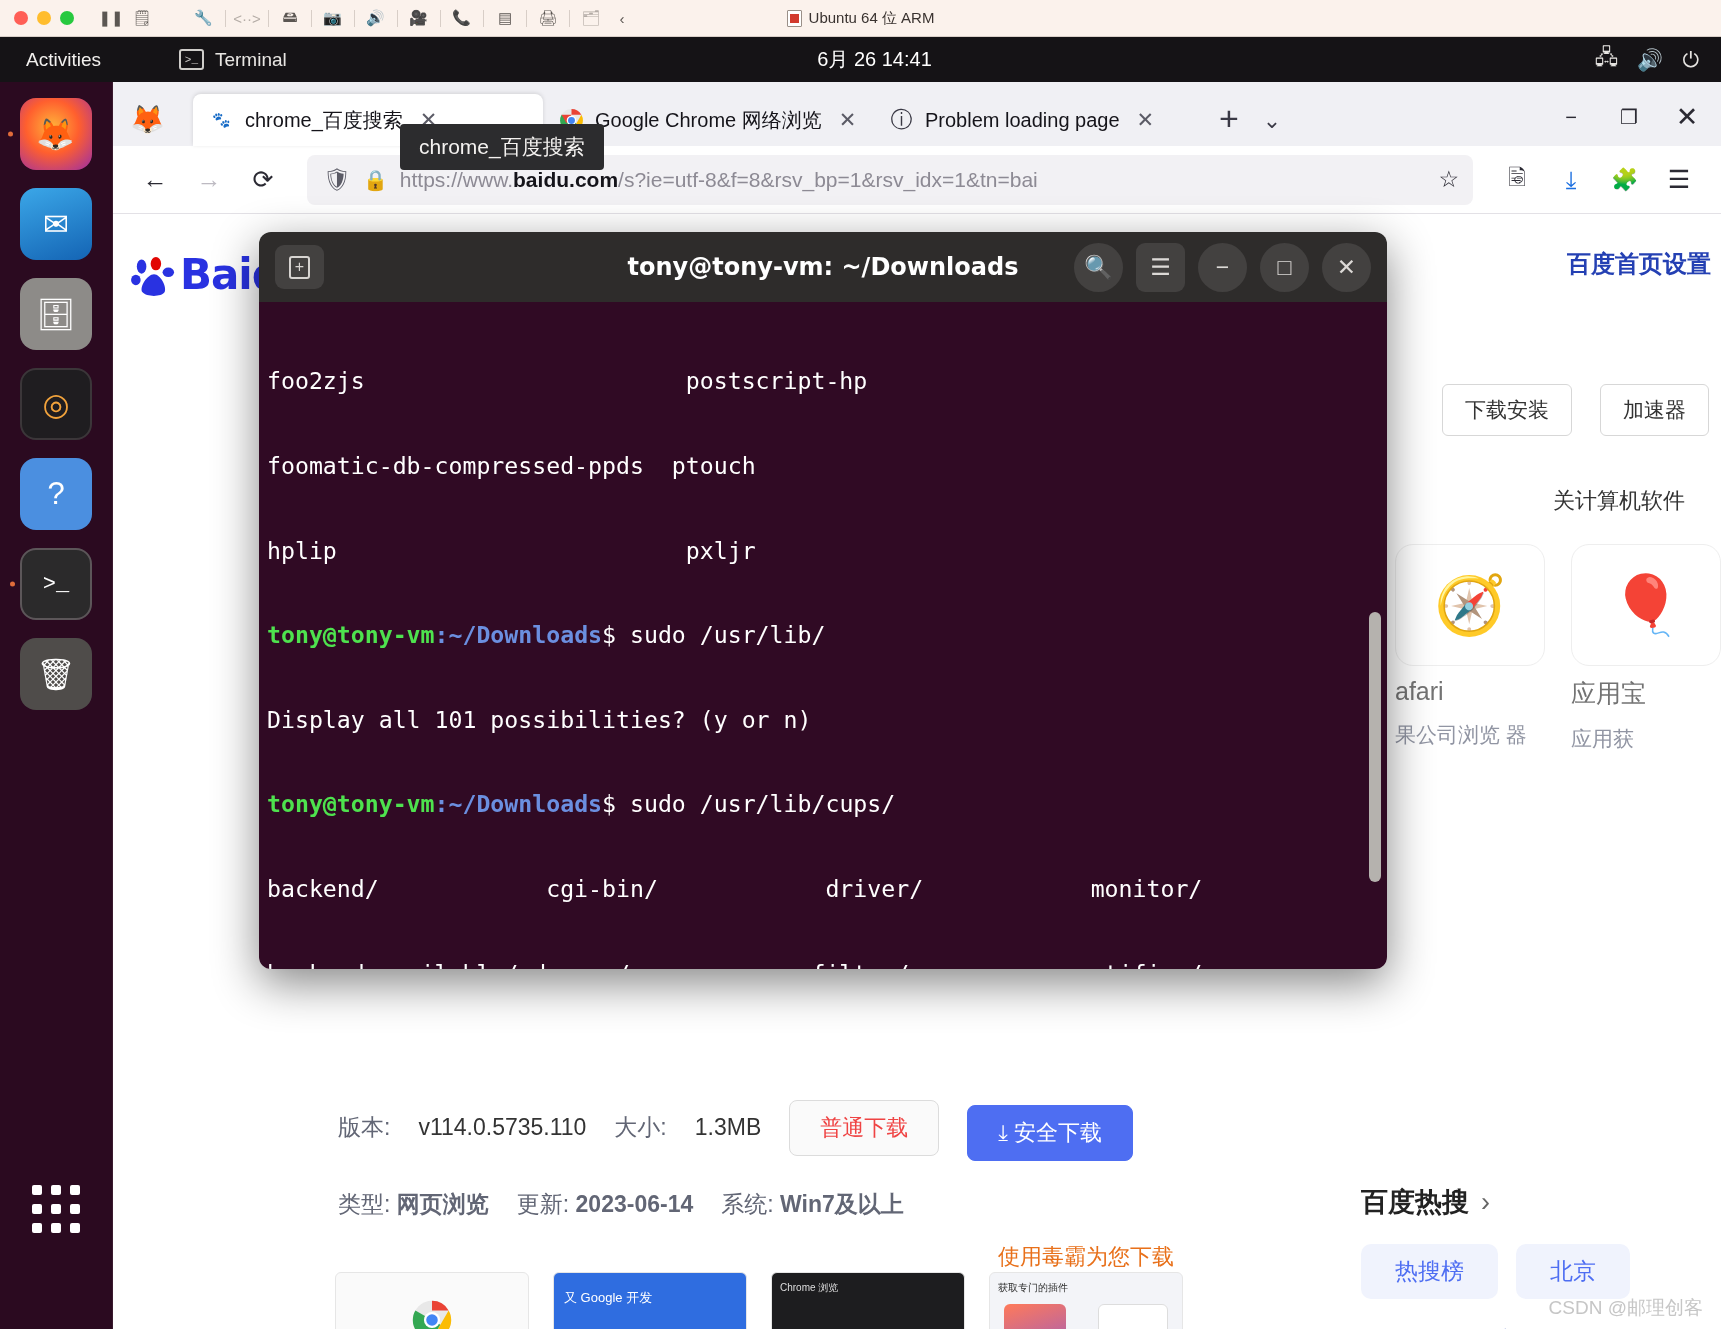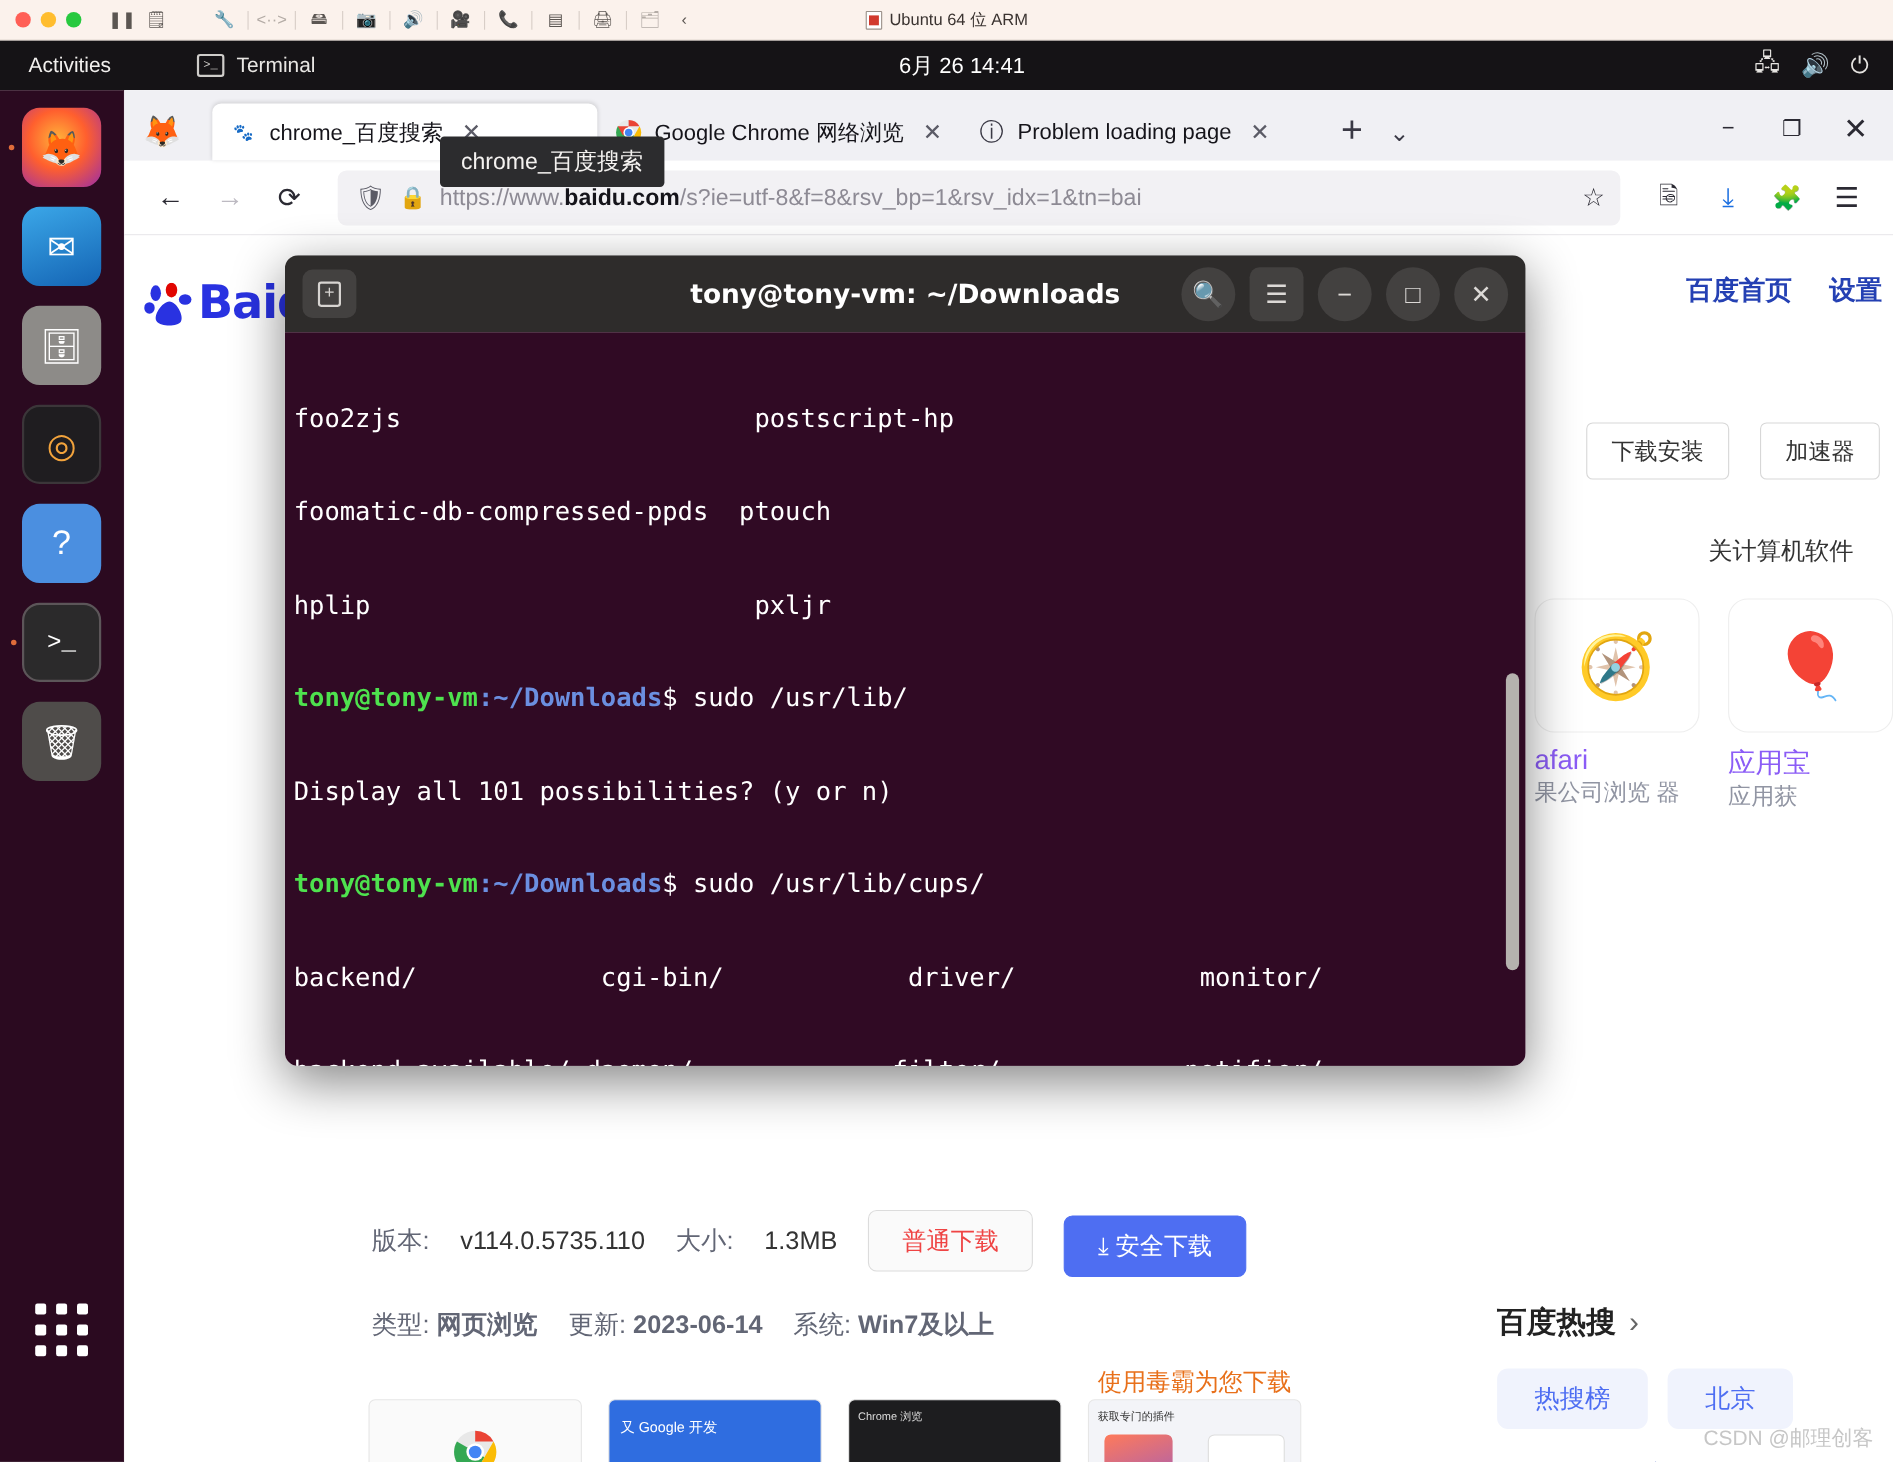--- a/index.html
+++ b/index.html
@@ -106,32 +106,32 @@
   .url-text b { color: #15141a; font-weight: 700; }
   .url-star { position: absolute; right: 14px; font-size: 23px; color: #2b2a33; }
 
   
   .page { position: relative; height: 1115px; background: #fff; overflow: hidden; }
   .baidu-logo { position: absolute; left: 18px; top: 30px; display: flex; align-items: flex-end; gap: 3px; }
   .bd-paw { width: 46px; height: 42px; }
   .bd-word { font-size: 42px; font-weight: 700; color: #2932e1; letter-spacing: -1px;
              font-family: "DejaVu Sans", sans-serif; }
   .bd-cn { font-size: 40px; font-weight: 700; color: #2932e1; }
-  .bd-topright { position: absolute; right: 10px; top: 34px; display: flex; gap: 34px;
+  .bd-topright { position: absolute; right: 10px; top: 34px; display: flex; 
                  font-size: 24px; color: #2440b3; font-weight: 700; }
   .bd-btn-row { position: absolute; right: 12px; top: 170px; display: flex; gap: 28px; }
   .bd-btn { border: 1px solid #d7d7d7; border-radius: 6px; padding: 11px 22px;
             font-size: 21px; color: #333; background: #fff; }
   .bd-rel { position: absolute; right: 36px; top: 272px; font-size: 22px; color: #333; }
   .appgrid { position: absolute; right: 0; top: 330px; display: flex; gap: 26px; }
   .appcard { width: 150px; }
   .appicon { width: 150px; height: 122px; border-radius: 18px; display: flex;
              align-items: center; justify-content: center; font-size: 58px; }
-  .appname { font-size: 25px; color: #8b5cf6; margin-top: 11px; }
-  .appdesc { font-size: 21px; color: #9195a3; margin-top: 2px; line-height: 1.25; }
+  .appname { font-size: 25px; color: #737373; margin-top: 11px; }
+  .appdesc { font-size: 21px; color: #9195a3; margin-top: 16px; line-height: 1.25; }
   .chrome-det { position: absolute; left: 225px; top: 880px; width: 1000px; }
   .det-row { display: flex; align-items: center; gap: 28px; font-size: 23px; color: #626675; }
   .det-row b { color: #333; font-weight: 400; }
   .dl-btn { border: 1px solid #dcdcdc; border-radius: 8px; padding: 12px 30px;
             font-size: 22px; color: #ef4444; background: #fafafa; }
   .dl-btn.primary { background: #4e6ef2; color: #fff; border-color: #4e6ef2; margin-top: 11px; }
   .det-row2 { display: flex; gap: 28px; font-size: 23px; color: #626675; margin-top: 28px; }
   .du-note { font-size: 22px; color: #e8701a; margin-top: 22px; margin-left: 660px; }
   .thumbs { position: absolute; left: 222px; top: 1058px; display: flex; gap: 24px; }
   .thumb { width: 194px; height: 137px; border: 1px solid #e6e6e6; border-radius: 6px; overflow: hidden;

